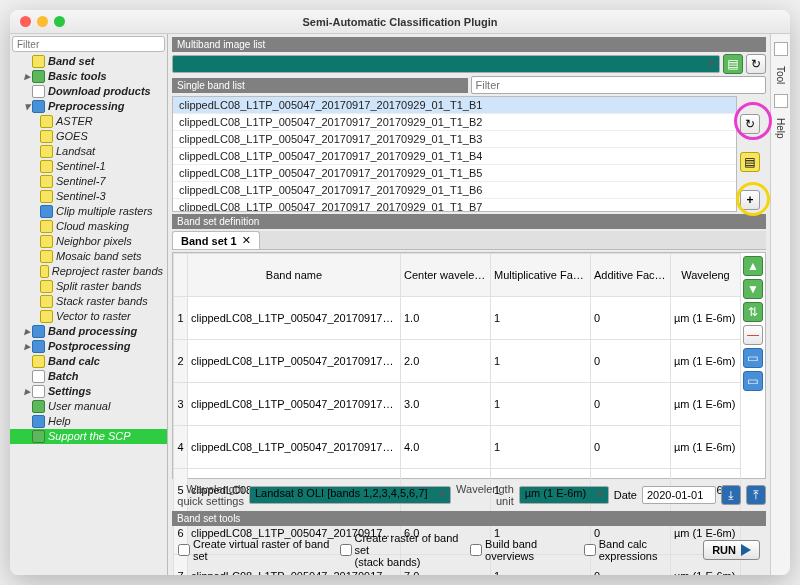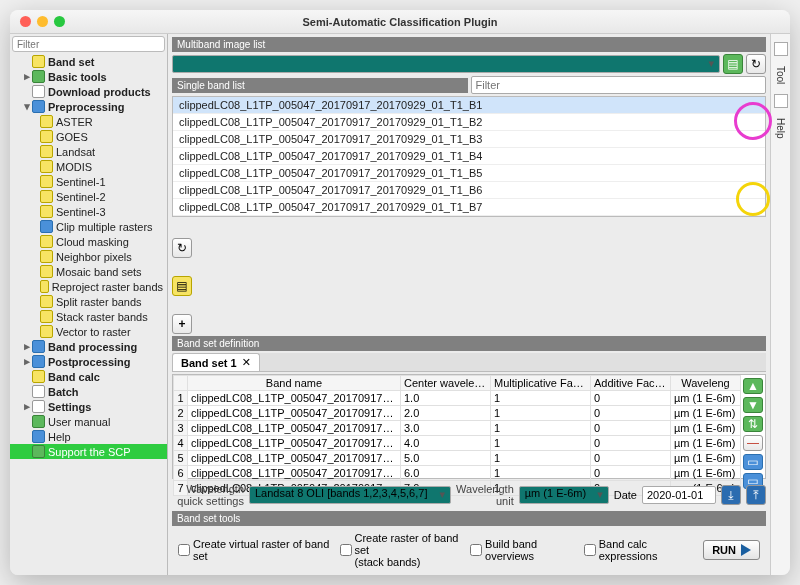--- a/index.html
+++ b/index.html
@@ -7,21 +7,21 @@
 .window { width: 780px; height: 565px; margin: 10px; background: #ececec; border-radius: 8px; box-shadow: 0 8px 30px rgba(0,0,0,0.25); display: flex; flex-direction: column; overflow: hidden; }
 .titlebar { height: 24px; display: flex; align-items: center; background: linear-gradient(#f6f6f6,#e8e8e8); border-bottom: 1px solid #ccc; position: relative; }
 .traffic { display: flex; gap: 6px; padding-left: 10px; }
 .dot { width: 11px; height: 11px; border-radius: 50%; }
 .dot.red { background: #ff5f57; } .dot.yellow { background: #febc2e; } .dot.green { background: #28c840; }
 .title { position: absolute; left: 0; right: 0; text-align: center; font-weight: 600; color: #333; }
 .body { flex: 1; display: flex; min-height: 0; }
 .sidebar { width: 158px; background: #ececec; border-right: 1px solid #bbb; display: flex; flex-direction: column; }
 .filter-small { border: 1px solid #bbb; border-radius: 3px; height: 16px; margin: 2px; padding: 0 4px; font-size: 10px; background: #fff; }
 .tree { flex: 1; overflow: auto; font-size: 10.5px; }
-.tree-item { display: flex; align-items: flex-end; padding: 1px 4px 1px 2px; white-space: nowrap; cursor: default; color: #222; }
+.tree-item { display: flex; align-items: flex-start; padding: 1px 4px 1px 2px; white-space: nowrap; cursor: default; color: #222; font-style: italic; }
 .tree-item.lv1 { padding-left: 12px; }
 .tree-item.lv2 { padding-left: 30px; }
 .tree-item.bold { font-weight: 700; }
 .tree-item.support { background: #2ecc40; color: #fff; }
 .disclosure { width: 10px; display: inline-block; text-align: center; color: #666; }
 .ticon { width: 13px; height: 13px; margin-right: 3px; display: inline-flex; align-items: center; justify-content: center; font-size: 9px; border-radius: 2px; }
 .ticon.yellow { background: #f7e463; border: 1px solid #b8a500; }
 .ticon.blue { background: #4a90d9; border: 1px solid #2a6fb0; }
 .ticon.green { background: #5cb85c; border: 1px solid #398439; }
 .ticon.plain { border: 1px solid #999; background: #fff; }
@@ -44,21 +44,21 @@
 .list-row.selected { background: #d0e4fa; }
 .side-buttons { position: relative; width: 26px; }
 .flex-area { display: flex; gap: 3px; }
 .flex-area .list-area { flex: 1; }
 .circle-annot { position: absolute; border-radius: 50%; pointer-events: none; }
 .tabs { display: flex; background: #e0e0e0; border-bottom: 1px solid #bbb; }
 .tab { padding: 2px 8px; background: #fff; border: 1px solid #bbb; border-bottom: none; border-radius: 3px 3px 0 0; font-weight: 600; display: flex; align-items: center; gap: 5px; }
 .tab .x { font-weight: 400; }
 .table-wrap { border: 1px solid #bbb; background: #fff; flex: 1; min-height: 100px; display: flex; }
 .table { flex: 1; border-collapse: collapse; table-layout: fixed; width: 100%; font-size: 10px; }
-.table th, .table td { border: 1px solid #e0e0e0; padding: 1px 3px; white-space: nowrap; overflow: hidden; text-overflow: ellipsis; }
+.table th, .table td { border: 1px solid #e0e0e0; padding: 15px 3px; white-space: nowrap; overflow: hidden; text-overflow: ellipsis; }
 .table th { background: #f5f5f5; font-weight: 400; text-align: center; }
 .table td.idx { width: 14px; text-align: center; background: #f5f5f5; }
 .table-sidebtns { width: 24px; display: flex; flex-direction: column; gap: 3px; padding: 3px 2px; }
 .def-row { display: flex; align-items: center; gap: 5px; padding: 2px 0; }
 .label-r { text-align: right; color: #444; line-height: 1.1; }
 .tools-row { display: flex; align-items: center; gap: 0; padding: 4px 6px; }
 .check { display: flex; align-items: center; gap: 3px; font-size: 10.5px; }
 .check input { width: 12px; height: 12px; }
 .run-btn { margin-left: auto; padding: 3px 8px; border: 1px solid #888; border-radius: 3px; background: linear-gradient(#fff,#e4e4e4); font-weight: 700; display: flex; align-items: center; gap: 5px; }
 .run-arrow { width: 0; height: 0; border-left: 10px solid #1a5fa0; border-top: 6px solid transparent; border-bottom: 6px solid transparent; }
@@ -107,29 +107,25 @@
           <div class="tree-item lv2">
             <span class="ticon yellow"></span>
             <span>GOES</span>
           </div>
           <div class="tree-item lv2">
             <span class="ticon yellow"></span>
             <span>Landsat</span>
           </div>
           <div class="tree-item lv2">
             <span class="ticon yellow"></span>
-            <span>MODIS</span>
-          </div>
-          <div class="tree-item lv2">
-            <span class="ticon yellow"></span>
             <span>Sentinel-1</span>
           </div>
           <div class="tree-item lv2">
             <span class="ticon yellow"></span>
-            <span>Sentinel-2</span>
+            <span>Sentinel-7</span>
           </div>
           <div class="tree-item lv2">
             <span class="ticon yellow"></span>
             <span>Sentinel-3</span>
           </div>
           <div class="tree-item lv2">
             <span class="ticon blue"></span>
             <span>Clip multiple rasters</span>
           </div>
           <div class="tree-item lv2">
@@ -208,21 +204,21 @@
         <div class="row">
           <div class="combo"></div>
           <div class="btn-sq green">▤</div>
           <div class="btn-sq">↻</div>
         </div>
 
         <div class="row">
           <div class="section-header" style="flex:1;">Single band list</div>
           <input class="input-txt" style="flex: 1 1 0%;" placeholder="Filter">
         </div>
-        <div class="flex-area" style="position:relative;flex-direction:column;">
+        <div class="flex-area" style="position:relative;">
           <div class="list-area" id="bandlist">
               <div class="list-row selected">clippedLC08_L1TP_005047_20170917_20170929_01_T1_B1</div>
               <div class="list-row">clippedLC08_L1TP_005047_20170917_20170929_01_T1_B2</div>
               <div class="list-row">clippedLC08_L1TP_005047_20170917_20170929_01_T1_B3</div>
               <div class="list-row">clippedLC08_L1TP_005047_20170917_20170929_01_T1_B4</div>
               <div class="list-row">clippedLC08_L1TP_005047_20170917_20170929_01_T1_B5</div>
               <div class="list-row">clippedLC08_L1TP_005047_20170917_20170929_01_T1_B6</div>
               <div class="list-row">clippedLC08_L1TP_005047_20170917_20170929_01_T1_B7</div>
             </div>
           <div class="side-buttons">

